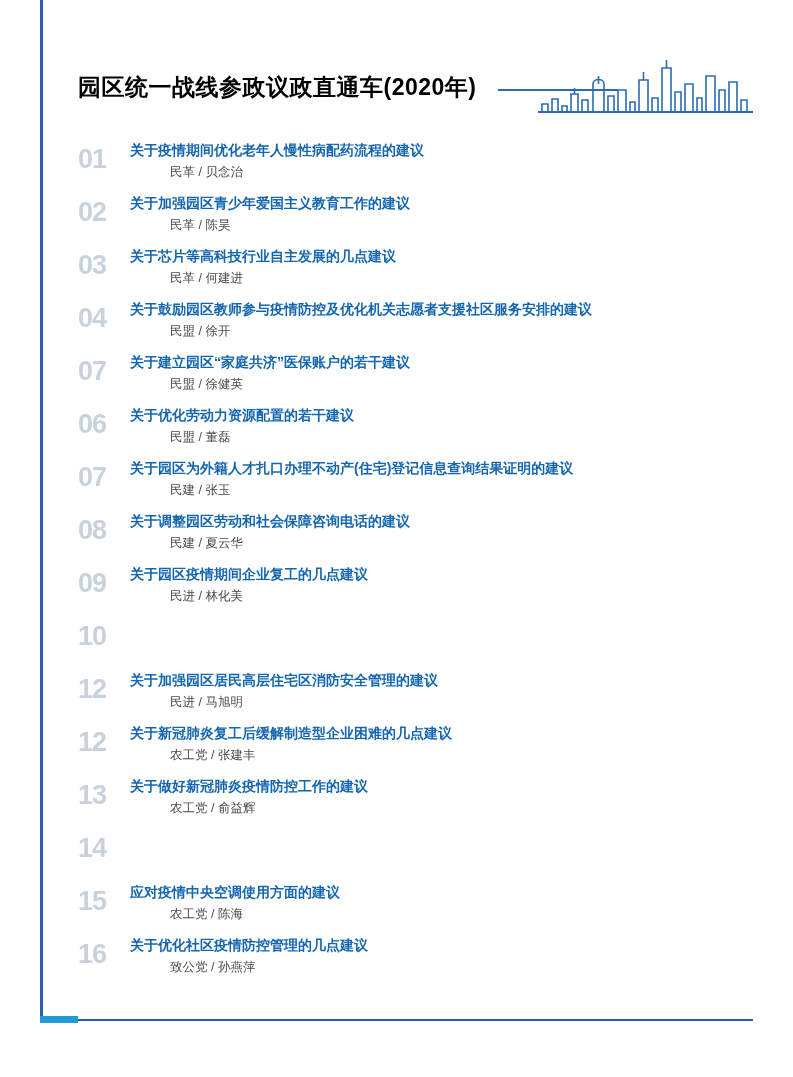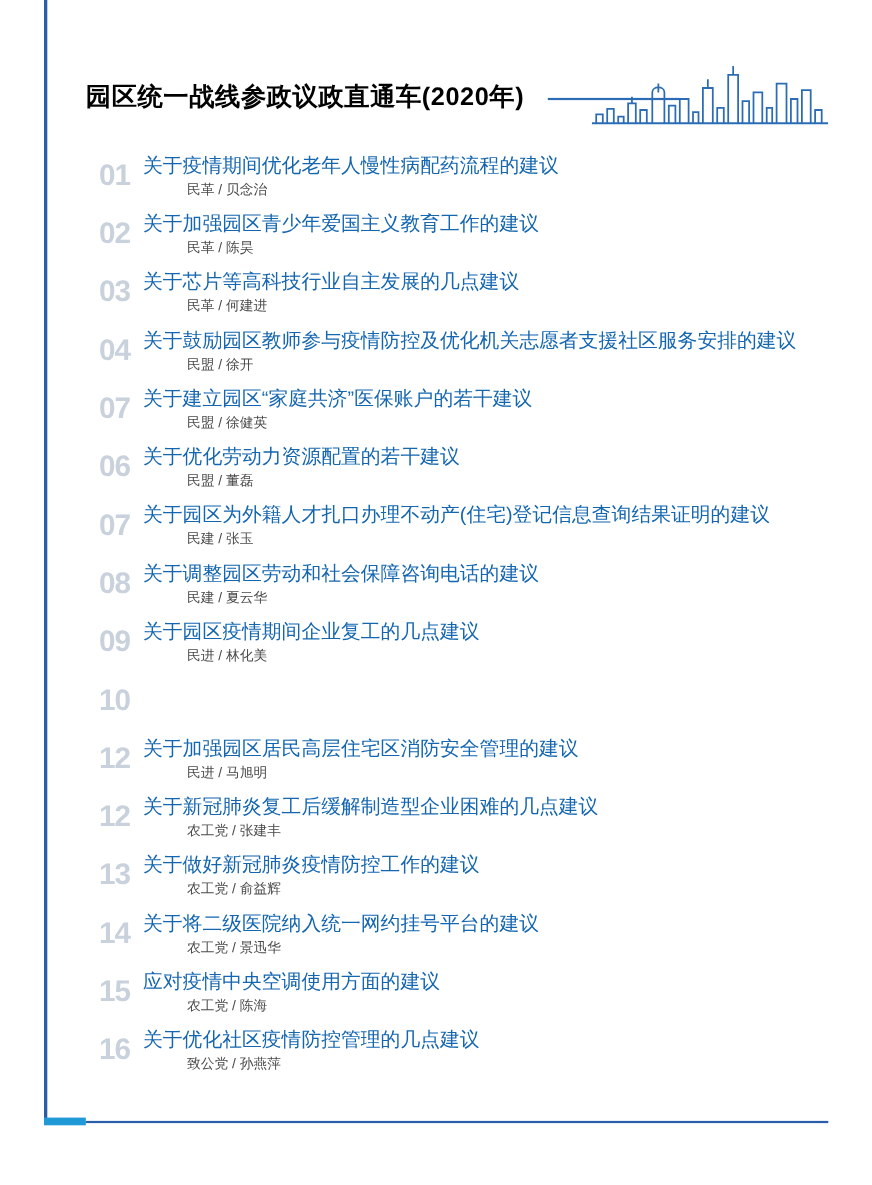--- a/index.html
+++ b/index.html
@@ -85,39 +85,39 @@
     left: 78px;
     top: 140px;
     width: 675px;
   }
   .item {
     position: relative;
     height: 53px;
   }
   .num {
     position: absolute;
-    left: 12px;
+    left: 0;
     top: 4px;
     width: 46px;
     text-align: left;
     font-size: 27px;
     font-weight: bold;
     color: #c9d2dc;
     letter-spacing: -1px;
     font-family: "Liberation Sans", sans-serif;
   }
   .item-body {
     position: absolute;
     left: 52px;
     top: 0;
     right: 0;
   }
   .title {
-    font-size: 18px;
-    font-weight: normal;
+    font-size: 14px;
+    font-weight: bold;
     color: #1566b0;
     line-height: 20px;
     white-space: nowrap;
   }
   .meta {
     margin-top: 4px;
     font-size: 12.5px;
     color: #4a4a4a;
     line-height: 17px;
     white-space: nowrap;
@@ -293,28 +293,20 @@
         <div class="title">关于做好新冠肺炎疫情防控工作的建议</div>
         <div class="meta">
           <span>农工党</span>
           <span> / </span>
           <span>俞益辉</span>
         </div>
       </div>
     </div>
     <div class="item">
       <div class="num">14</div>
-      <div class="item-body">
-        <div class="title">关于将二级医院纳入统一网约挂号平台的建议</div>
-        <div class="meta">
-          <span>农工党</span>
-          <span> / </span>
-          <span>景迅华</span>
-        </div>
-      </div>
     </div>
     <div class="item">
       <div class="num">15</div>
       <div class="item-body">
         <div class="title">应对疫情中央空调使用方面的建议</div>
         <div class="meta">
           <span>农工党</span>
           <span> / </span>
           <span>陈海</span>
         </div>

